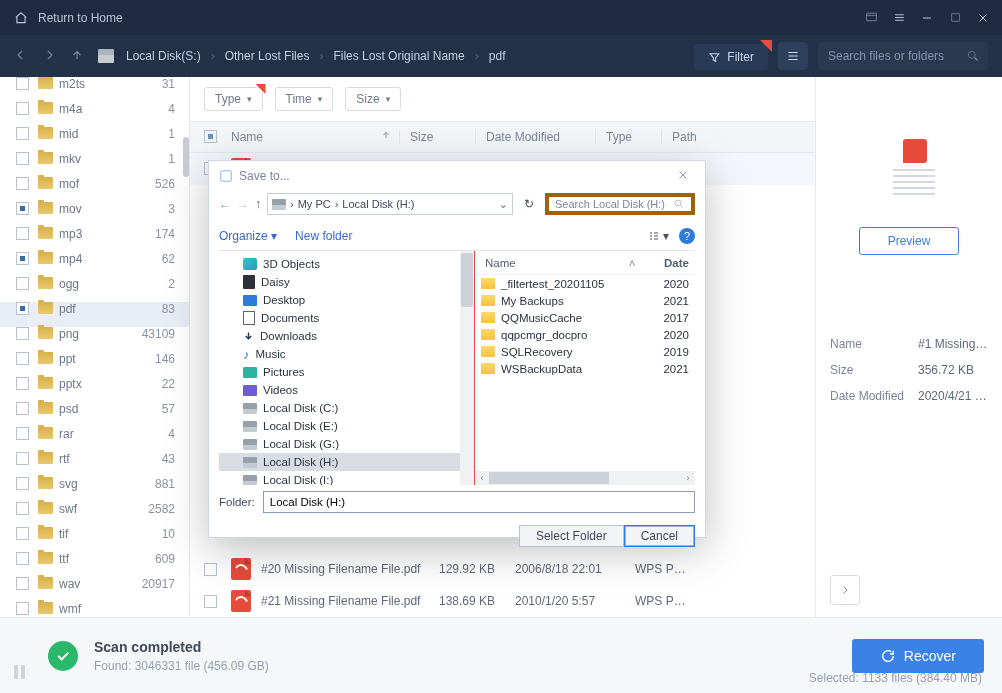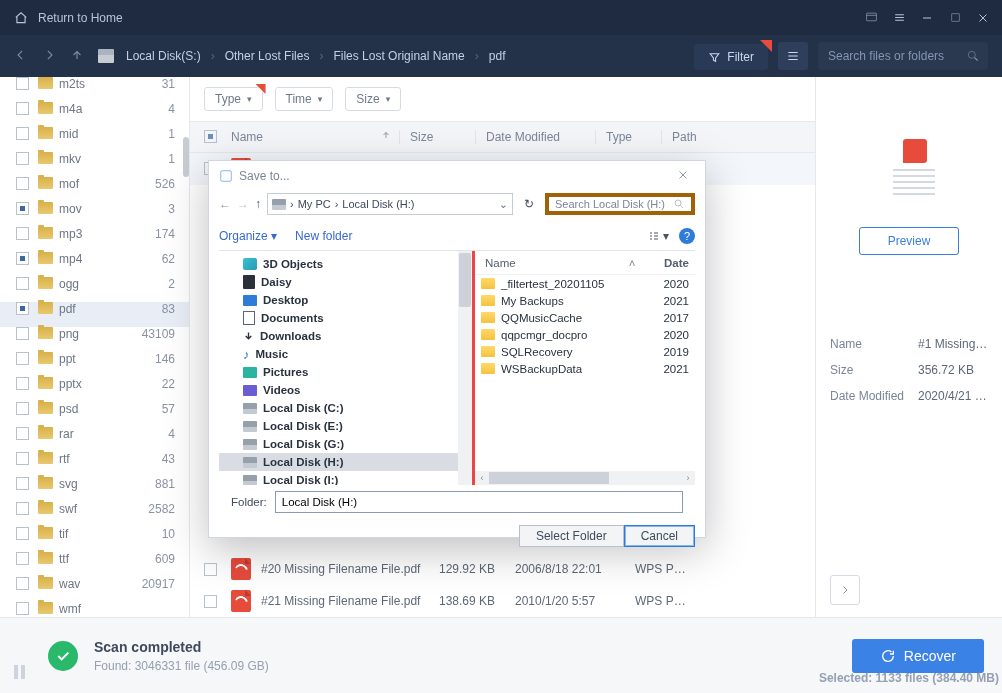--- a/index.html
+++ b/index.html
@@ -74,35 +74,35 @@
 .pager { position: absolute; bottom: 12px; left: 14px; width: 30px; height: 30px; border: 1px solid #d6dbe3; display: flex; align-items: center; justify-content: center; color: #8a93a3; border-radius: 3px; }
 
 
 .statusbar { height: 76px; background: #f6f7f9; border-top: 1px solid #e6e8ec; display: flex; align-items: center; padding: 0 18px; position: relative; }
 .status-check { width: 30px; height: 30px; border-radius: 50%; background: #2ab96a; display: flex; align-items: center; justify-content: center; color: #fff; margin-right: 16px; margin-left: 30px; }
 .status-text .title { font-size: 14px; color: #3f4a5c; font-weight: 600; }
 .status-text .sub { color: #95a0b2; margin-top: 4px; }
 .pause-icon { position: absolute; left: 14px; bottom: 14px; color: #b3bdcc; display: flex; gap: 3px; }
 .pause-icon span { width: 4px; height: 14px; background: #cdd4de; }
 .recover-btn { margin-left: auto; background: #3b82e6; color: #fff; padding: 9px 28px; border-radius: 3px; display: flex; align-items: center; gap: 8px; font-size: 14px; }
-.selected-info { position: absolute; right: 3px; bottom: 8px; color: #95a0b2; font-weight: bold; }
+.selected-info { position: absolute; right: 20px; bottom: 8px; color: #95a0b2; }
 .dialog { position: absolute; top: 160px; left: 208px; width: 498px; height: 378px; background: #fff; box-shadow: 0 12px 40px rgba(0,0,0,.25); border: 1px solid #d0d6e0; }
 .dlg-title { height: 30px; display: flex; align-items: center; padding: 0 10px; color: #7c8598; }
 .dlg-title .close { margin-left: auto; color: #6a7383; padding: 2px 6px; }
 .dlg-addr { height: 26px; margin: 0 10px; display: flex; align-items: center; gap: 6px; }
 .addr-box { flex: 1; border: 1px solid #c7cdd7; height: 22px; display: flex; align-items: center; padding: 0 4px; gap: 4px; color: #3f4a5c; font-size: 11px; position: relative; }
 .addr-box .down { margin-left: auto; color: #6a7383; }
 .refresh { width: 20px; text-align: center; color: #3f4a5c; }
 .dlg-search { width: 150px; border: 4px solid #a16207; height: 22px; display: flex; align-items: center; padding: 0 6px; color: #7c8598; font-size: 11px; }
 .dlg-search svg { margin-left: auto; }
 .dlg-toolbar { height: 30px; border-bottom: 1px solid #e1e4ea; margin: 4px 10px 0; display: flex; align-items: center; color: #3968d0; gap: 18px; font-size: 12px; }
 .dlg-toolbar .right { margin-left: auto; display: flex; gap: 10px; align-items: center; }
 .help-circle { width: 16px; height: 16px; border-radius: 50%; background: #2f7bd9; color: #fff; display: flex; align-items: center; justify-content: center; font-size: 11px; }
 .dlg-body { display: flex; height: 234px; margin: 0 10px; }
-.tree { width: 256px; overflow: hidden; padding-top: 4px; border-right: 3px solid #ef4444; position: relative; font-weight: bold; }
+.tree { width: 256px; overflow: hidden; padding-top: 4px; border-right: 1px solid #ef4444; position: relative; }
 .tree-scroll { position: absolute; right: 0; top: 0; bottom: 0; width: 14px; background: #f0f1f3; }
 .tree-thumb { position: absolute; right: 1px; top: 2px; width: 12px; height: 54px; background: #cdd2da; border-radius: 2px; }
 .tree-item { height: 18px; display: flex; align-items: center; padding-left: 24px; color: #29323f; font-size: 11.5px; gap: 6px; }
 .tree-item.sel { background: #d9dde3; }
 .ti-3d { width: 14px; height: 12px; background: linear-gradient(135deg,#36c2d6,#2a9ab0); border-radius: 2px; }
 .ti-usb { width: 12px; height: 14px; background: #2c3038; border-radius: 1px; }
 .ti-desktop { width: 14px; height: 11px; background: #2f7bd9; border-radius: 1px; }
 .ti-doc { width: 12px; height: 14px; border: 1px solid #5a6678; background: #fff; position: relative; }
 .ti-pic { width: 14px; height: 11px; background: #2bb5a0; border-radius: 1px; }
 .ti-vid { width: 14px; height: 11px; background: #6b5dd3; border-radius: 1px; }
@@ -114,21 +114,21 @@
 .lh-date { width: 48px; text-align: right; font-weight: bold; }
 .list-row { display: flex; height: 17px; align-items: center; padding: 0 6px; }
 .fld-icon { width: 14px; height: 11px; background: linear-gradient(#ffd86b,#f5c23d); border-radius: 1px; margin-right: 6px; }
 .lr-name { flex: 1; }
 .lr-date { width: 48px; text-align: right; }
 .list-hscroll { position: absolute; bottom: 0; left: 0; right: 0; height: 14px; display: flex; }
 .hs-left { width: 14px; background: #f0f1f3; text-align: center; color: #7d8694; font-size: 9px; line-height: 14px; }
 .hs-track { flex: 1; background: #f0f1f3; position: relative; }
 .hs-thumb { position: absolute; left: 0; top: 1px; height: 12px; width: 120px; background: #cdd2da; }
 .hs-right { width: 14px; background: #f0f1f3; text-align: center; color: #7d8694; font-size: 9px; line-height: 14px; }
-.dlg-folder { display: flex; align-items: center; margin: 6px 22px; gap: 8px; }
+.dlg-folder { display: flex; align-items: center; margin: 6px 10px; gap: 8px; }
 .dlg-folder label { color: #3f4a5c; font-size: 11.5px; }
 .dlg-folder .inp { flex: 1; border: 1px solid #8a9bb5; height: 22px; padding: 0 6px; display: flex; align-items: center; font-size: 11.5px; }
 .dlg-buttons { display: flex; justify-content: flex-end; padding: 6px 10px; }
 .btn { border: 1px solid #b9c0cc; background: #f3f4f6; padding: 3px 16px; font-size: 12px; color: #3f4a5c; }
 .btn.primary { border-color: #2f7bd9; box-shadow: 0 0 0 1px #8ab4ee inset; }
 
 svg { stroke: currentColor; fill: none; }
 </style>
 </head>
 <body>

